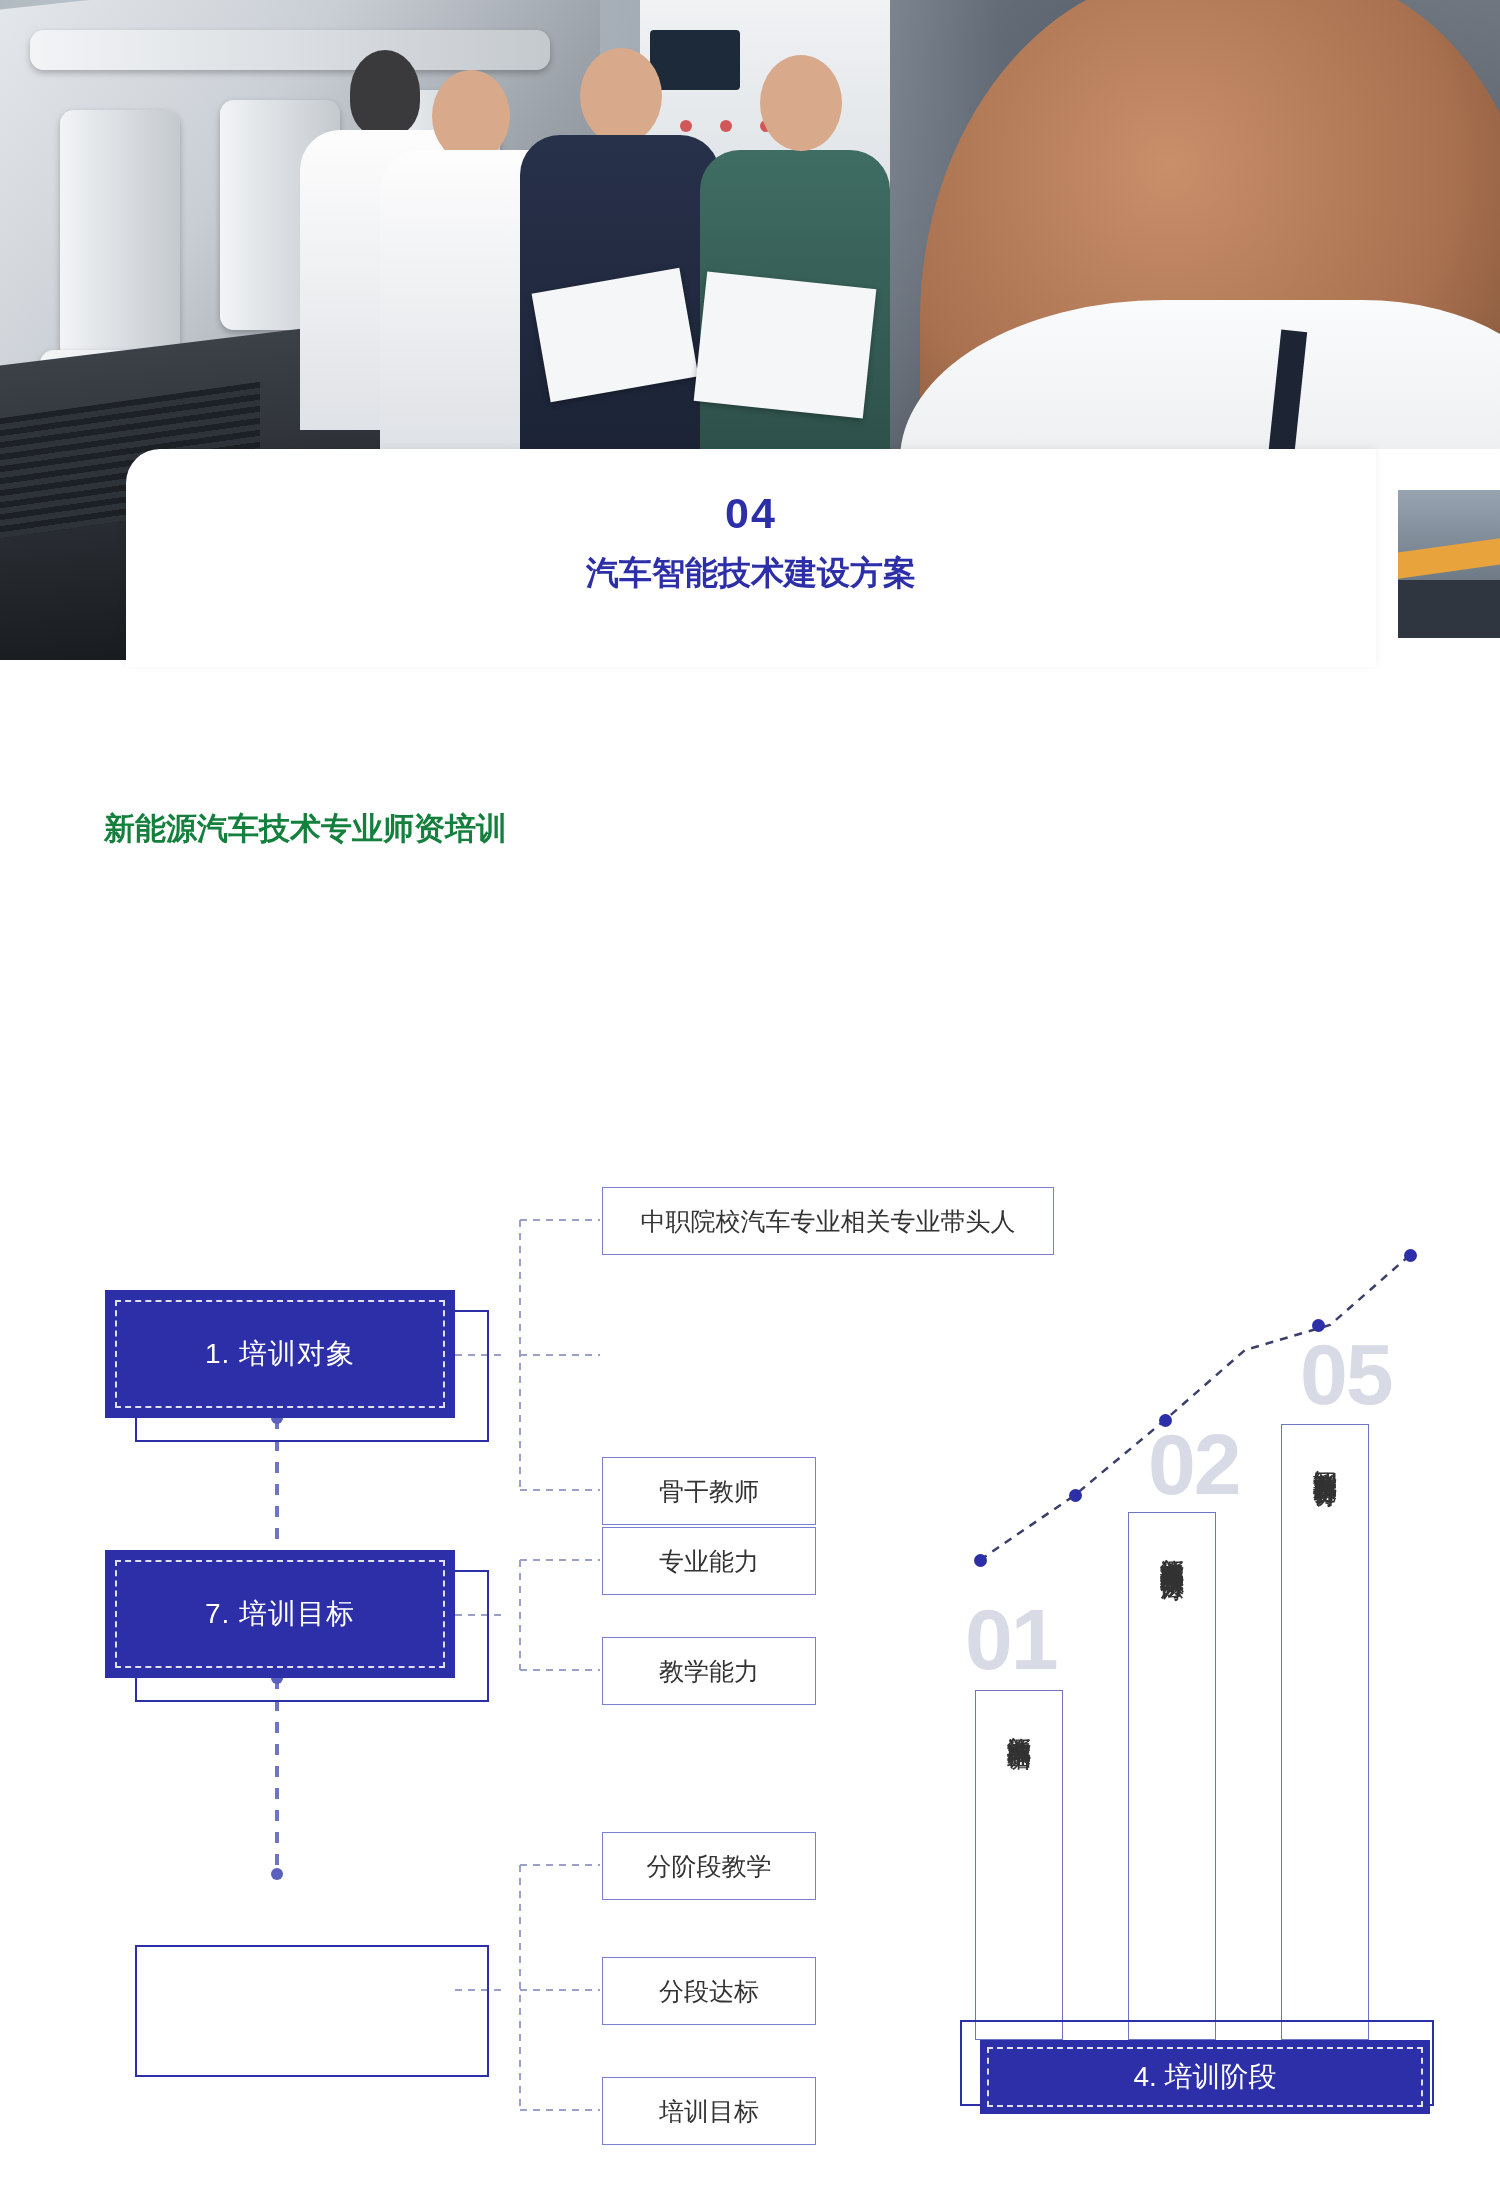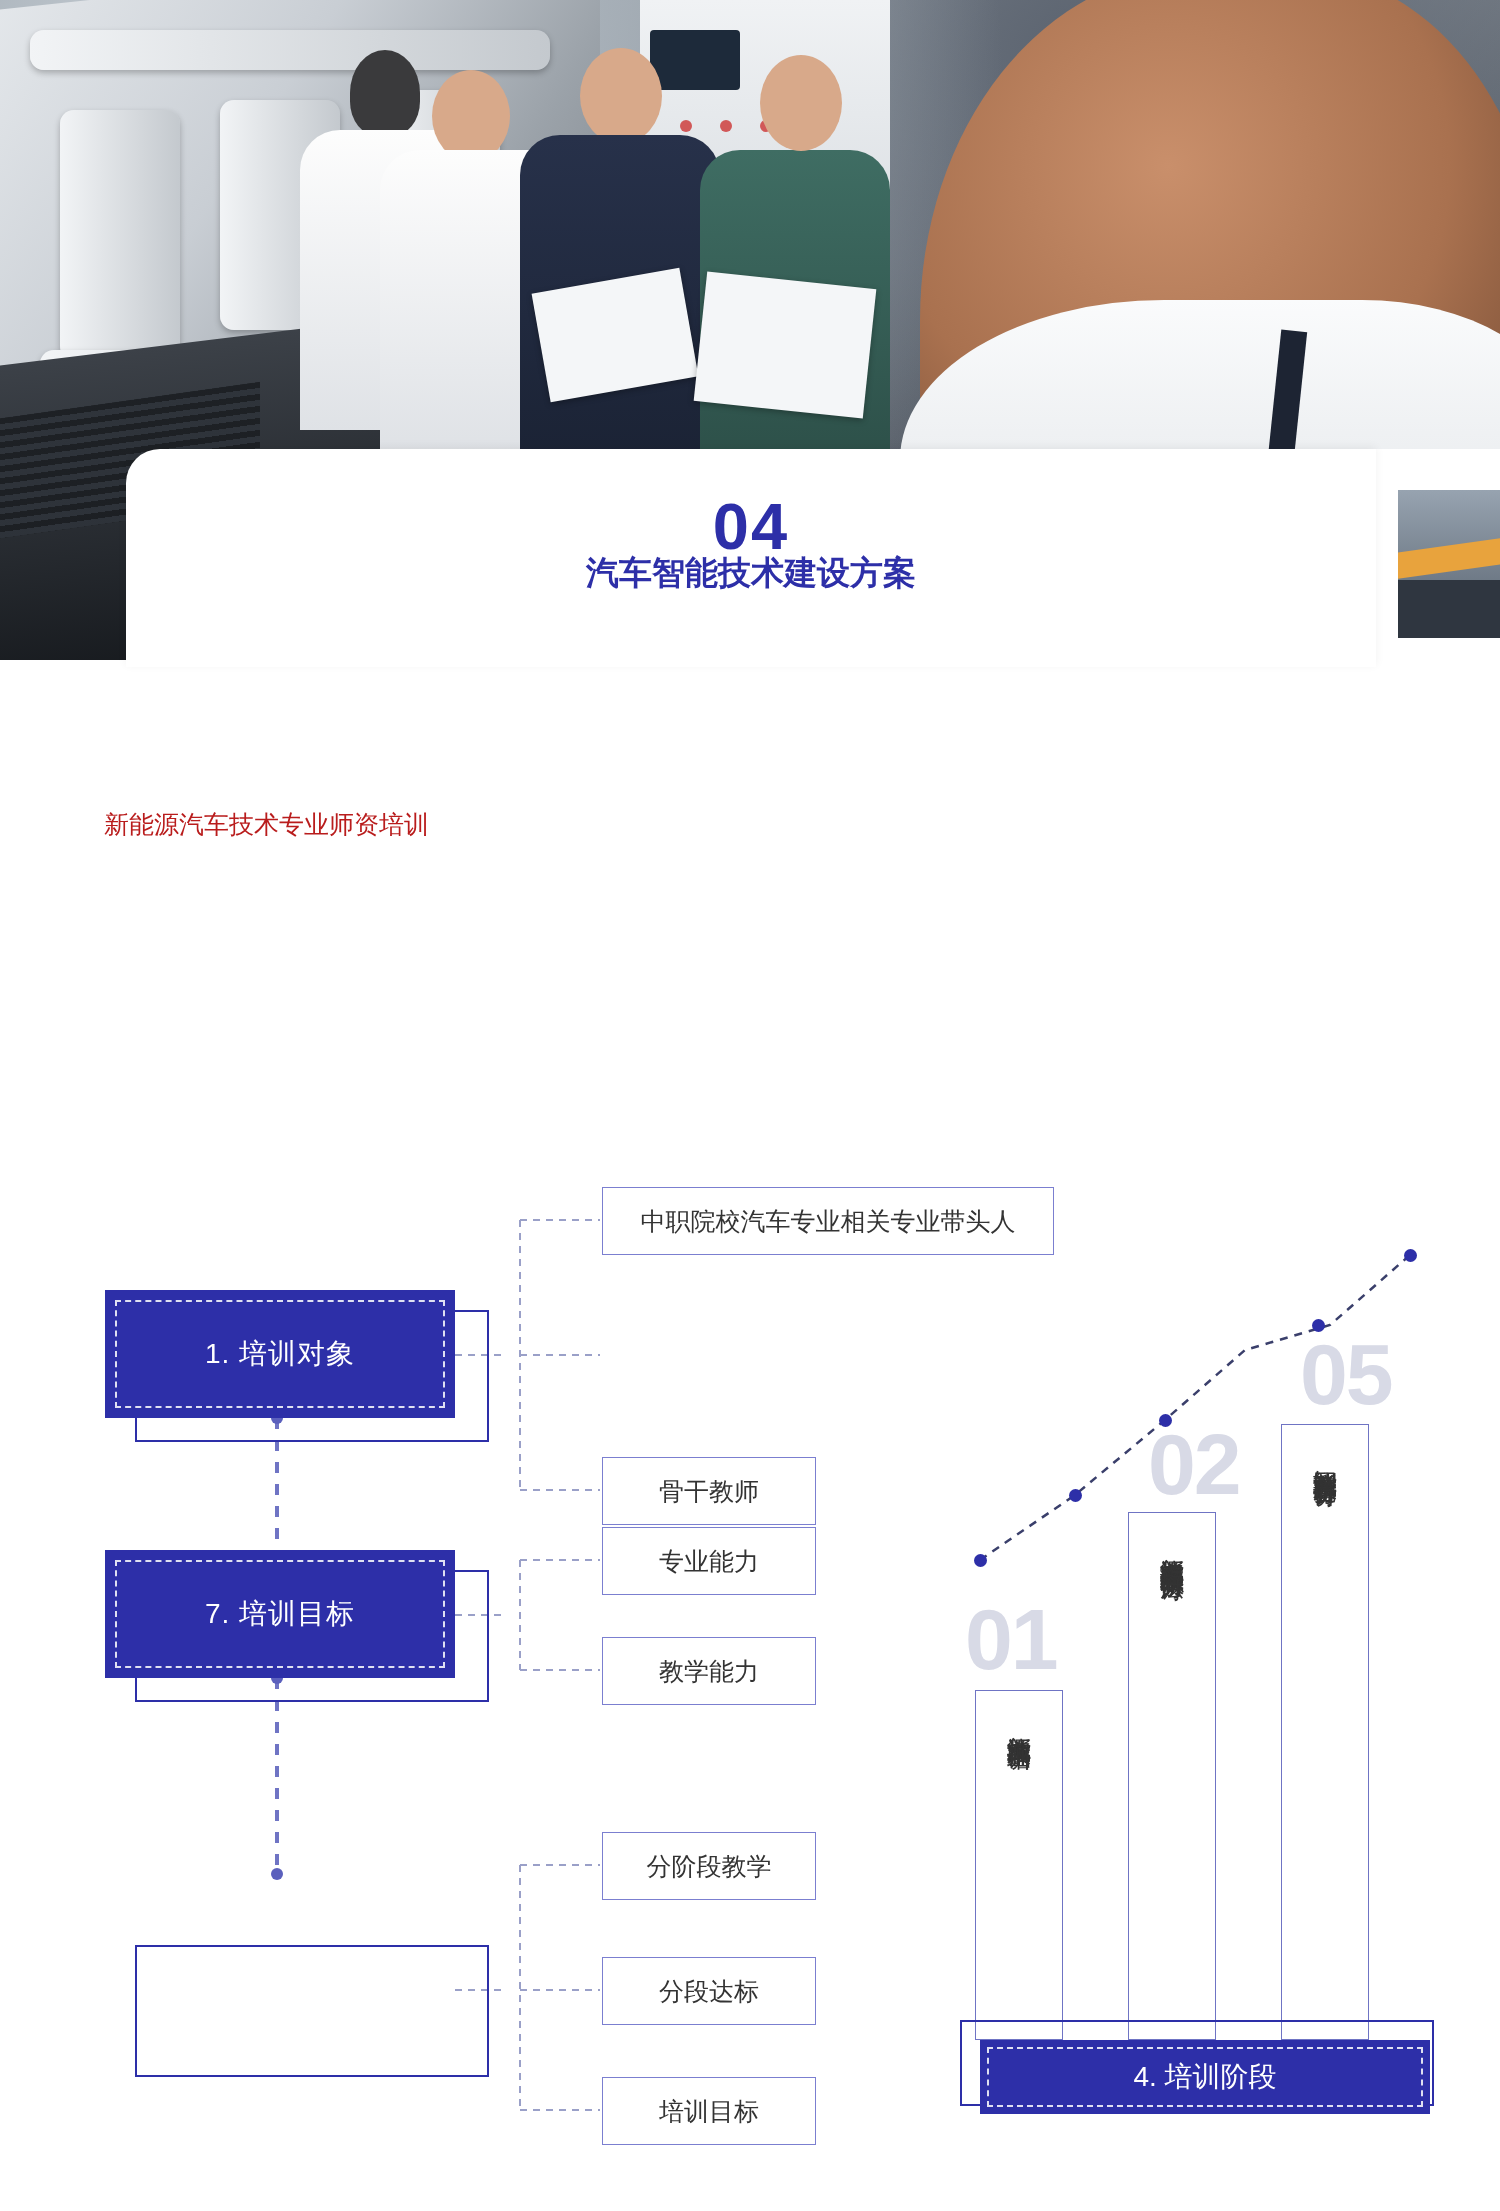--- a/index.html
+++ b/index.html
@@ -36,31 +36,31 @@
   .hero .papers{position:absolute;background:#f4f6f8;box-shadow:0 2px 6px rgba(0,0,0,.3);}
   .hero .bigman{position:absolute;right:-40px;top:-30px;width:620px;height:700px;
     background:radial-gradient(circle at 40% 28%, #c98f6b 0%, #a9714f 45%, #6d4630 80%);
     border-radius:45% 40% 30% 35%/50% 45% 35% 40%;}
   .hero .bigshirt{position:absolute;right:-60px;top:300px;width:660px;height:400px;background:linear-gradient(180deg,#fafbfc,#d9dde1);border-radius:40% 30% 0 0;}
   .hero .strip{position:absolute;right:210px;top:330px;width:26px;height:330px;background:#1d2433;transform:rotate(6deg);}
 
   
   .titlecard{position:absolute;left:126px;top:449px;width:1250px;height:218px;background:#fff;border-radius:34px 0 0 0;
     box-shadow:0 -2px 10px rgba(0,0,0,.06);}
-  .num04{position:absolute;top:40px;left:0;width:100%;text-align:center;font-size:65px;font-weight:bold;color:#2d2fa8;letter-spacing:2px;}
+  .num04{position:absolute;top:40px;left:0;width:100%;text-align:center;font-size:43px;font-weight:bold;color:#2d2fa8;letter-spacing:2px;}
   .ttl1{position:absolute;top:102px;left:0;width:100%;text-align:center;font-size:33px;font-weight:bold;color:#2d2fa8;}
   .ttl2{position:absolute;top:148px;left:0;width:100%;text-align:center;font-size:33px;font-weight:bold;color:#2d2fa8;}
   .hero-right-white{position:absolute;left:1376px;top:449px;width:124px;height:218px;background:#fff;}
   .thumb{position:absolute;left:1398px;top:490px;width:102px;height:148px;background:linear-gradient(180deg,#97a3b0,#55606c);overflow:hidden;}
   .thumb:before{content:"";position:absolute;left:-10px;top:55px;width:130px;height:26px;background:#e8a33d;transform:rotate(-8deg);}
   .thumb:after{content:"";position:absolute;left:-10px;top:90px;width:130px;height:60px;background:#2f3640;}
 
   
   .lead{position:absolute;left:104px;top:808px;width:1300px;}
-  .lead h3{margin:0 0 10px 0;font-size:25px;font-weight:normal;color:#b91c1c;}
+  .lead h3{margin:0 0 10px 0;font-size:31px;font-weight:bold;color:#15803d;}
   .lead p{margin:0;font-size:27px;line-height:1.62;color:#333;text-align:justify;}
 
   
   .diagram{position:absolute;left:0;top:1160px;width:1500px;height:1051px;}
   .pbox{position:absolute;width:350px;height:128px;background:#2d2fa8;}
   .pbox .inner{position:absolute;inset:10px;border:2px dashed rgba(255,255,255,.85);}
   .pbox span{position:absolute;inset:0;display:flex;align-items:center;justify-content:center;color:#fff;font-size:28px;letter-spacing:1px;}
   .pshadow{position:absolute;width:350px;height:128px;border:2px solid #2d2fa8;background:transparent;}
   .leafbox{position:absolute;height:66px;border:1.5px solid #7b7fd0;background:#fff;display:flex;align-items:center;justify-content:center;font-size:25px;color:#333;}
   .vdots{position:absolute;width:4px;background-image:linear-gradient(#6f74c4 50%,transparent 0);background-size:4px 22px;}

